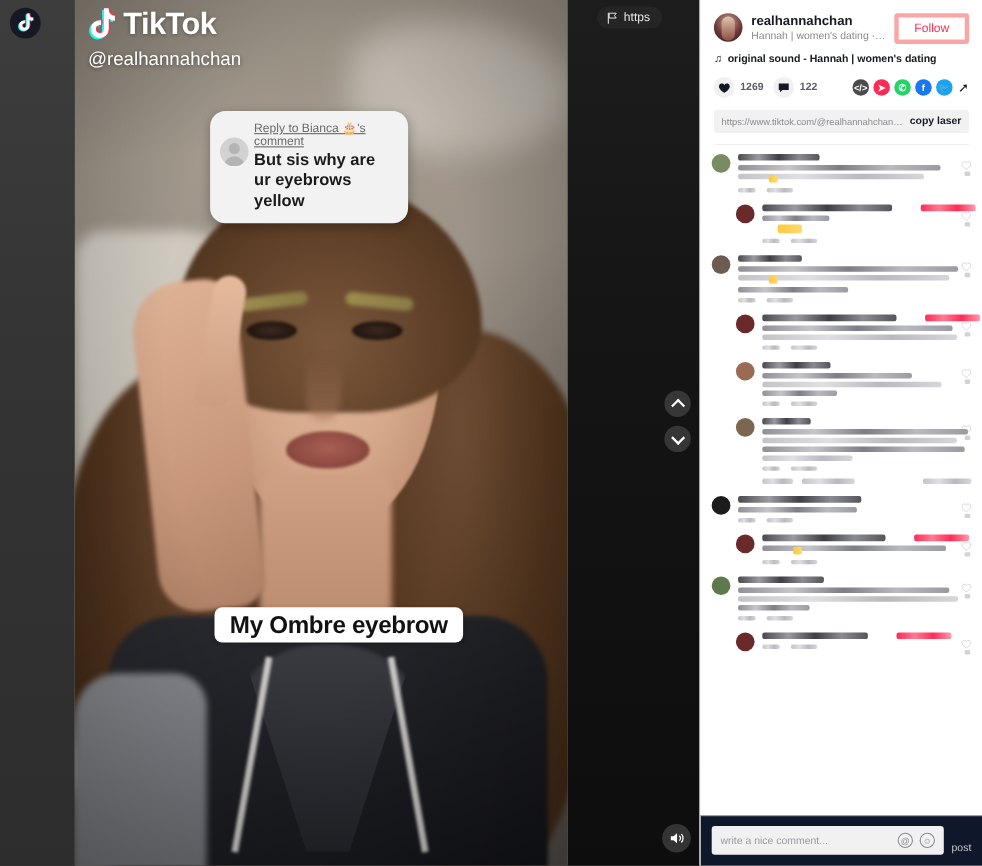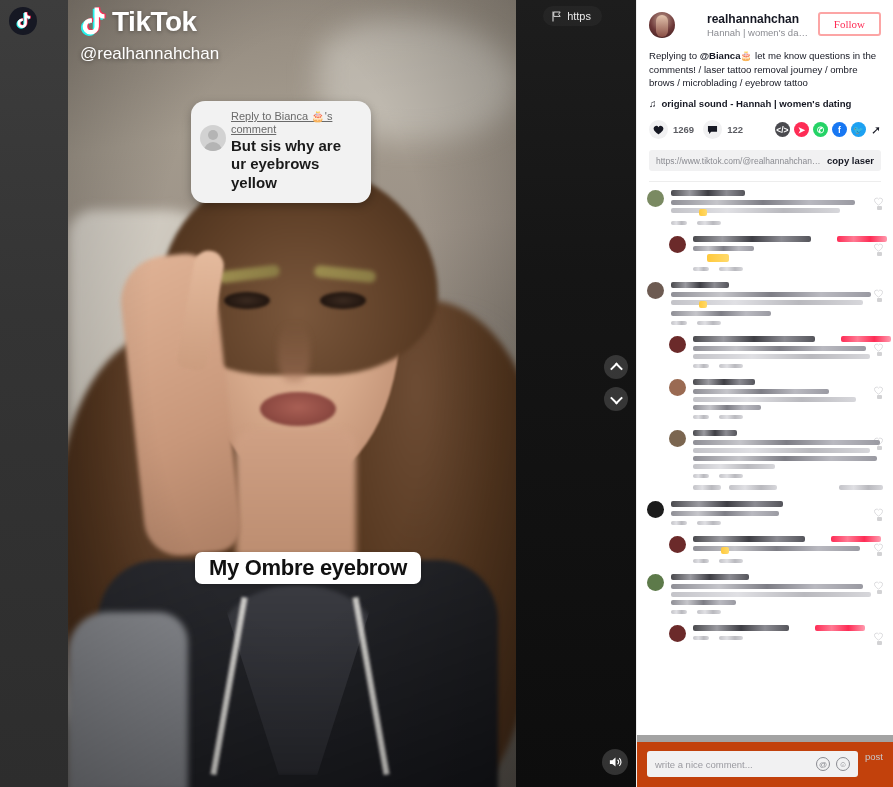--- a/index.html
+++ b/index.html
@@ -235,28 +235,28 @@
   .author-row { display:flex; align-items:flex-start; gap: 8px; }
   .avatar {
     width: 26px; height: 26px; border-radius: 50%;
     background: radial-gradient(circle at 50% 30%, #c0a091 0%, #6d3838 55%, #3c1c1c 100%);
     flex: 0 0 26px; overflow:hidden; position:relative;
   }
   .avatar::after {
     content:""; position:absolute; left: 7px; top: 3px; width: 12px; height: 22px;
     background: linear-gradient(180deg,#e3c4ae,#8a4f45); border-radius: 6px;
   }
-  .author-meta { flex: 1 1 auto; min-width: 0; margin-left: 24px; }
+  .author-meta { flex: 1 1 auto; min-width: 0; }
   .uname { font-size: 12px; font-weight: bold; color:#161823; line-height: 1.2; }
   .usub { font-size: 9.5px; color: #8a8b91; line-height: 1.35; margin-top: 1px; white-space:nowrap; overflow:hidden; text-overflow:ellipsis; }
   .follow-btn {
     flex: 0 0 auto;
     font-size: 11px; color:#fe2c55; background:#fff;
-    border: 2px solid #fca5a5; border-radius: 3px;
-    padding: 4px 14px; cursor: pointer; line-height: 1.1; font-family: Liberation Serif, serif;
+    border: 4px solid #fca5a5; border-radius: 3px;
+    padding: 4px 14px; cursor: pointer; line-height: 1.1;
   }
   .caption {
     font-size: 9.6px; color: #161823; line-height: 1.42;
     margin-top: 9px; word-wrap: break-word;
   }
   .caption .mention { color:#161823; font-weight: bold; }
   .music-row { display:flex; align-items:center; gap: 5px; margin-top: 8px; }
   .music-note { font-size: 10px; color:#161823; }
   .music-txt { font-size: 9.6px; font-weight: bold; color: #161823; }
 
@@ -313,23 +313,23 @@
 
   
   .bl-dark { background: linear-gradient(90deg,#4a4a4e,#9a9aa0,#3e3e44,#8b8b92,#55555b); filter: blur(.7px); }
   .bl-mid  { background: linear-gradient(90deg,#8f8f96,#c5c5ca,#7d7d85,#b9b9c0,#9a9aa2); filter: blur(.7px); }
   .bl-light{ background: linear-gradient(90deg,#c3c3c8,#e0e0e4,#b9b9be,#d7d7db); filter: blur(.7px); }
   .bl-pink { background: linear-gradient(90deg,#fe2c55,#ff7a93,#fe2c55,#ff9aae); filter: blur(.7px); }
   .bl-emoji{ background: linear-gradient(90deg,#ffc93c,#ffda6b); filter: blur(.6px); border-radius:2px; }
 
   .cmt-input-bar {
     flex: 0 0 auto;
-    border-top: 7px solid #a3a3a3;
-    padding: 9px 10px 10px 10px; background:#c2410c;
-    display:flex; align-items:flex-start; gap: 7px;
+    border-top: 1px solid #a3a3a3;
+    padding: 9px 10px 10px 10px; background:#0f172a;
+    display:flex; align-items:flex-end; gap: 7px;
   }
   .cmt-field {
     flex:1 1 auto; min-width:0; display:flex; align-items:center;
     background: #f1f1f2; border-radius: 3px; padding: 6px 8px; gap: 6px;
   }
   .cmt-field input {
     flex:1 1 auto; min-width: 0; border:0; outline:0; background:transparent;
     font-size: 9.5px; color:#161823; font-family: "Liberation Sans", sans-serif;
   }
   .cmt-field input::placeholder { color:#9a9aa0; }
@@ -438,23 +438,20 @@
     <div class="panel-head">
       <div class="author-row">
         <div class="avatar"></div>
         <div class="author-meta">
           <div class="uname">realhannahchan</div>
           <div class="usub">Hannah | women's dating · 10-9</div>
         </div>
         <button class="follow-btn">Follow</button>
       </div>
 
-      <div class="caption">
-        <span>Replying to </span><span class="mention">@Bianca</span><span>🎂</span><span> let me know questions in the comments! / laser tattoo removal journey / ombre brows / microblading / eyebrow tattoo</span>
-      </div>
 
       <div class="music-row">
         <span class="music-note">♫</span>
         <span class="music-txt">original sound - Hannah | women's dating</span>
       </div>
 
       <div class="stats-row">
         <div class="stat">
           <span class="stat-circ">
             <svg width="11" height="10" viewBox="0 0 12 11">

